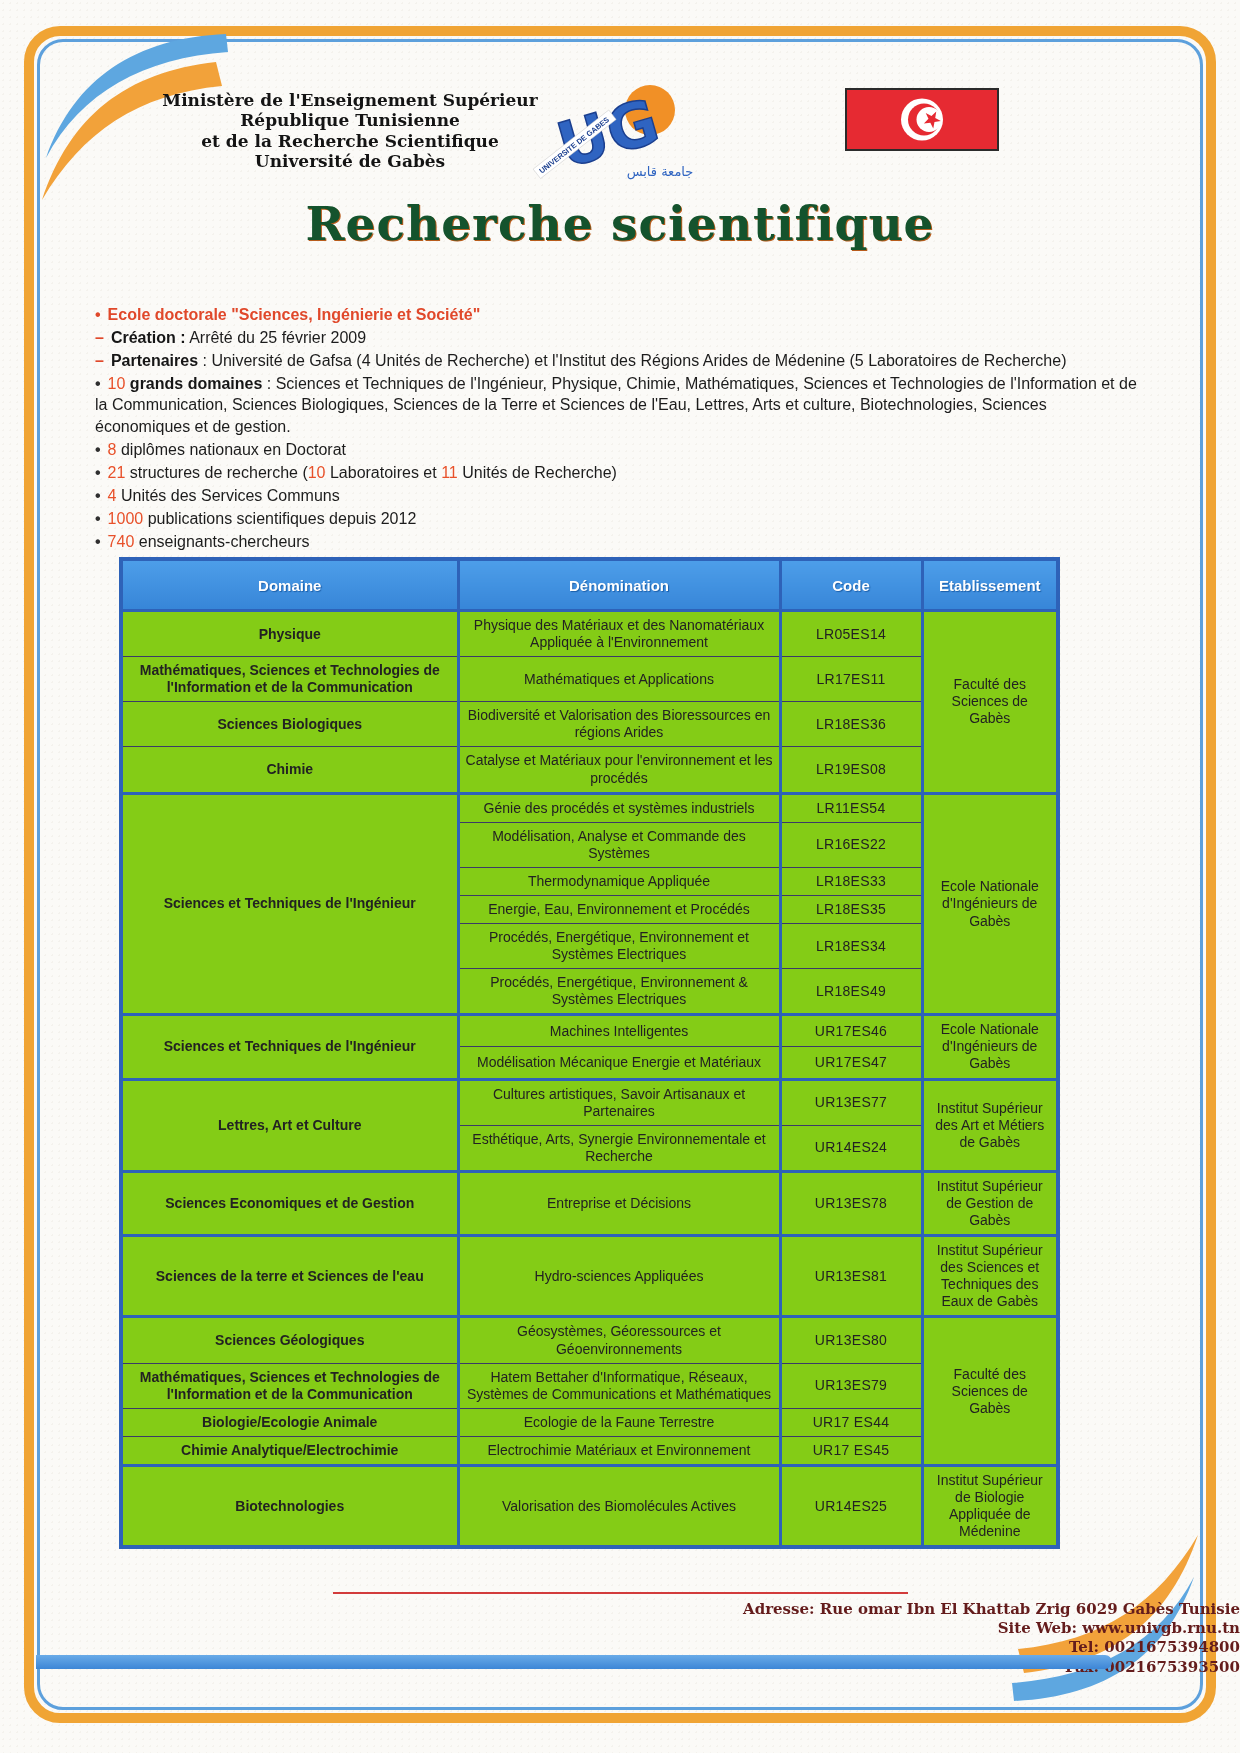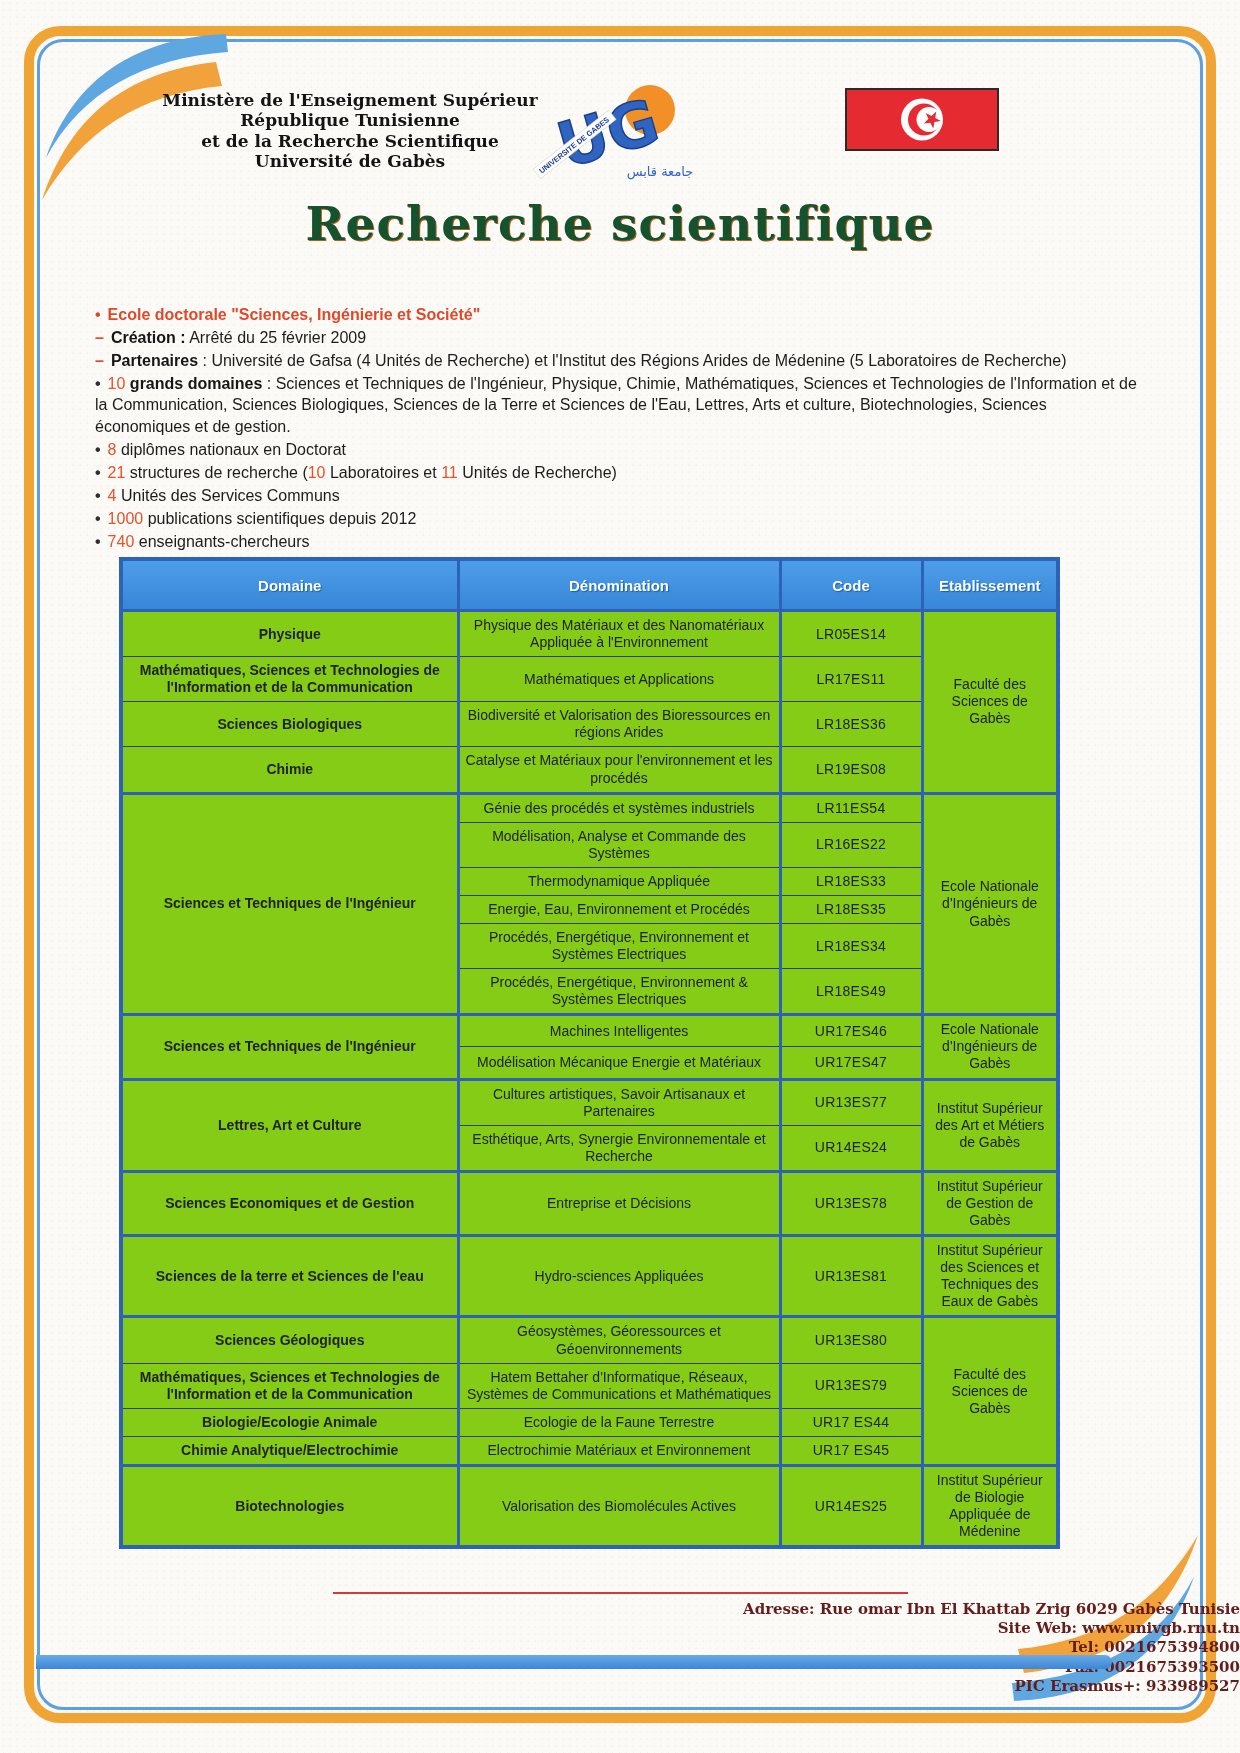--- a/index.html
+++ b/index.html
@@ -244,17 +244,16 @@
       </tbody>
   </table>
 
   <div class="footer">
     <div class="footer-rule"></div>
     <div>
         <div>Adresse: Rue omar Ibn El Khattab Zrig 6029 Gabès Tunisie</div>
         <div>Site Web: www.univgb.rnu.tn</div>
         <div>Tel: 0021675394800</div>
         <div>Fax: 0021675393500</div>
-        <div>PIC Erasmus+: 933989527</div>
       </div>
   </div>
   <div class="footer-bar"></div>
 </div>
 
 </body></html>

